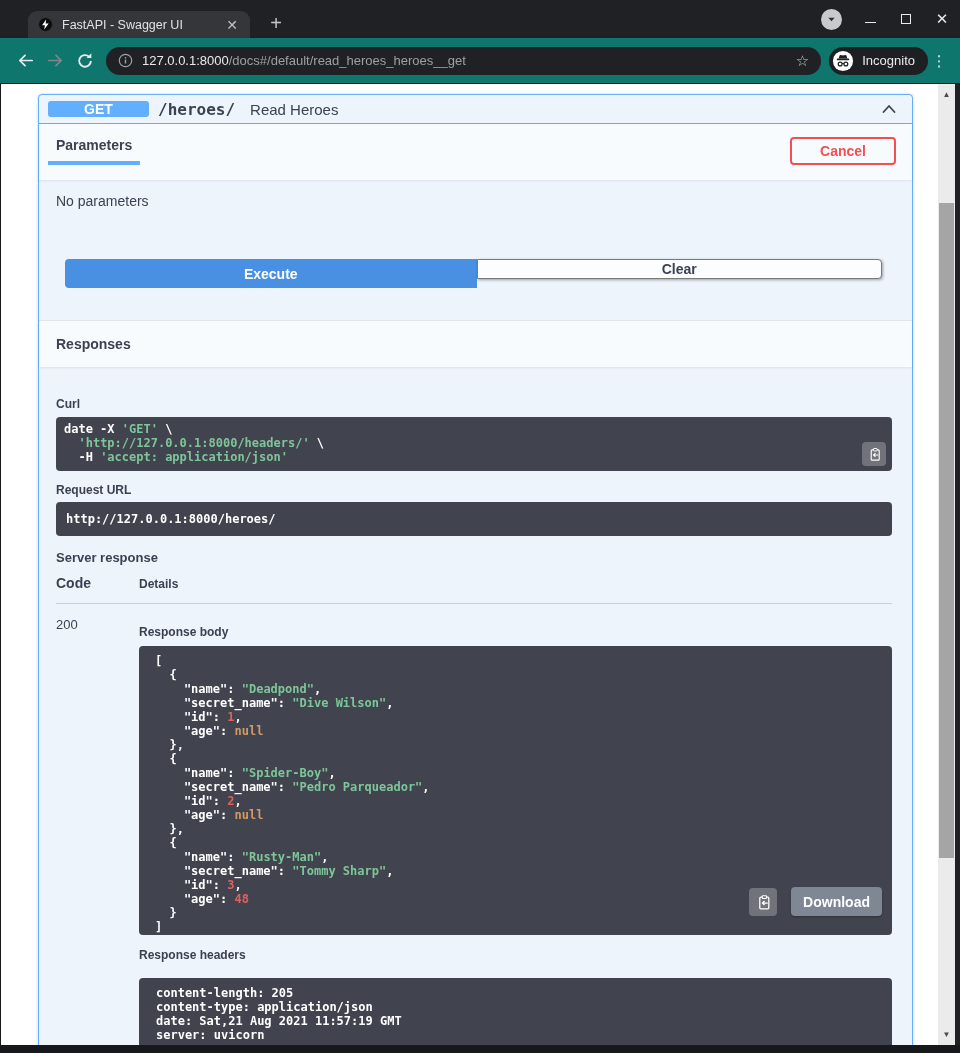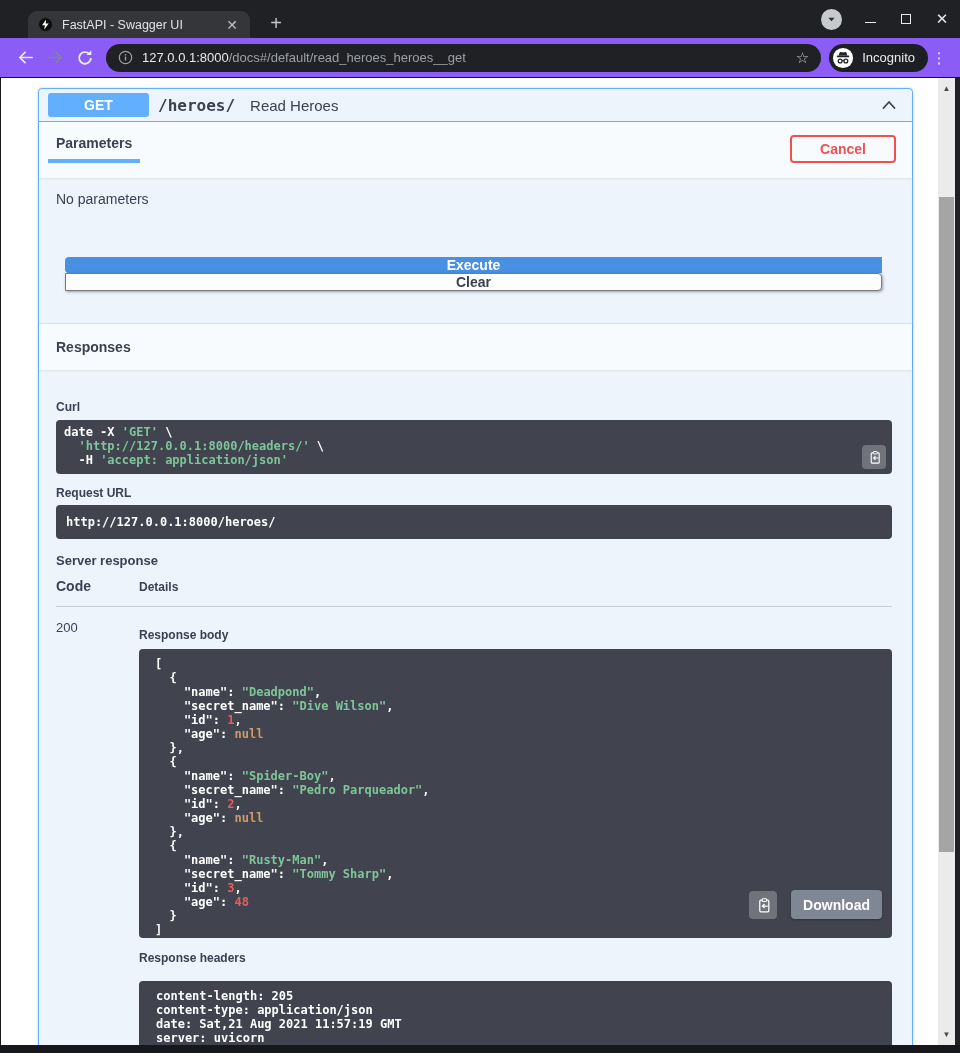--- a/index.html
+++ b/index.html
@@ -16,21 +16,21 @@
   .new-tab { position:absolute; left:262px; top:9px; color:#c4c7c5; font-size:20px; font-weight:400;
              width:28px; height:28px; text-align:center; line-height:28px; }
   .win-controls { position:absolute; right:10px; top:0; height:38px; display:flex; align-items:center; gap:20px; }
   .profile-btn { width:21px; height:21px; border-radius:50%; background:#c7cacd; display:flex;
                  align-items:center; justify-content:center; color:#2e3134; font-size:8px; }
   .win-btn { color:#e8eaed; width:16px; height:16px; display:flex; align-items:center; justify-content:center; font-size:15px; }
   .max-box { width:10px; height:10px; border:1.5px solid #e8eaed; }
   .min-bar { width:11px; height:0; border-bottom:1.8px solid #e8eaed; margin-top:6px; }
 
   
-  .toolbar { height:40px; background:#8b5cf6; display:flex; align-items:center; padding:0 10px;
+  .toolbar { height:46px; background:#0f766e; display:flex; align-items:center; padding:0 10px;
              border-bottom:1px solid #17181b; flex:0 0 auto; }
   .nav-btn { width:30px; height:30px; display:flex; align-items:center; justify-content:center; flex:0 0 auto; }
   .urlbar { flex:1; height:28px; background:#202124; border-radius:14px; display:flex; align-items:center;
             padding:0 12px; margin:0 8px 0 6px; gap:9px; min-width:0; }
   .url-text { font-size:13px; color:#9aa0a6; white-space:nowrap; overflow:hidden; flex:1; }
   .url-host { color:#e8eaed; }
   .star { color:#c4c7c5; font-size:15px; flex:0 0 auto; }
   .incognito { height:28px; background:#1e1f23; border-radius:14px; display:flex; align-items:center;
                gap:8px; padding:0 13px 0 3px; flex:0 0 auto; }
   .incognito-label { color:#e8eaed; font-size:13px; }
@@ -42,37 +42,37 @@
   .vscroll { width:17px; background:#ebebeb; position:relative; flex:0 0 auto; }
   .scroll-arrow { position:absolute; left:0; width:17px; text-align:center; color:#4a4a4a; font-size:8px; }
   .vthumb { position:absolute; left:1px; right:1px; top:119px; height:655px; background:#a5a5a5; }
   .right-edge { width:5px; background:#202124; flex:0 0 auto; }
   .bottom-edge { height:8px; background:#17181b; flex:0 0 auto; }
 
   
   .opblock { margin:10px 26px 0 37px; width:875px; border:1px solid #61affe; border-radius:4px;
              background:#edf4fc; box-shadow:0 0 3px rgba(0,0,0,.19); }
   .opblock-summary { display:flex; align-items:center; padding:4px 9px; border-bottom:1px solid #61affe; cursor:pointer; }
-  .method-badge { width:101px; height:24px; background:#61affe; border-radius:3px; color:#fff;
+  .method-badge { width:101px; height:16px; background:#61affe; border-radius:3px; color:#fff;
                   font-weight:700; font-size:14px; display:flex; align-items:center; justify-content:center; }
   .op-path { font-family:"DejaVu Sans Mono", monospace; font-weight:700; font-size:16px; color:#3b4151; margin-left:9px; }
   .op-summary { font-size:15px; color:#3b4151; margin-left:15px; flex:1; }
   .chevron { margin-right:4px; display:flex; }
 
   .section-header { display:flex; justify-content:space-between; align-items:flex-start;
                     padding:13px 16px 0 9px; height:56px; background:#f8fbfe;
                     box-shadow:0 1px 2px rgba(0,0,0,.08); }
   .tab-item { padding:0 8px 8px; border-bottom:4px solid #61affe; font-weight:700; font-size:14px; color:#3b4151; }
   .btn-cancel { border:2px solid #f34f4f; color:#f34f4f; background:transparent; border-radius:4px;
                 font-weight:700; font-size:14px; padding:4px 28px; font-family:"Liberation Sans", sans-serif; }
 
   .params-body { padding:13px 17px 0; }
   .no-params { font-size:14px; color:#3b4151; }
 
-  .execute-row { display:flex; padding:0 30px 0 26px; margin-top:50px; margin-bottom:32px;flex-direction:column; }
+  .execute-row { display:flex; padding:0 30px 0 26px; margin-top:50px; margin-bottom:32px; }
   .btn-execute { flex:1.02; background:#4990e2; color:#fff; font-weight:700; font-size:14px; border:none;
                  border-radius:4px 0 0 4px; height:29px; font-family:"Liberation Sans", sans-serif; }
   .btn-clear { flex:1; background:#fbfdff; color:#3b4151; font-weight:700; font-size:14px;
                border:1px solid #7a7a7a; border-radius:0 4px 4px 0; height:20px;
                box-shadow:1px 1px 3px rgba(0,0,0,.35); font-family:"Liberation Sans", sans-serif; }
 
   .responses-header { height:47px; background:#f8fbfe; display:flex; align-items:center; padding:0 17px;
                       box-shadow:0 1px 2px rgba(0,0,0,.08); border-top:1px solid rgba(59,65,81,.12); }
   .responses-title { font-weight:700; font-size:14px; color:#3b4151; }
 

